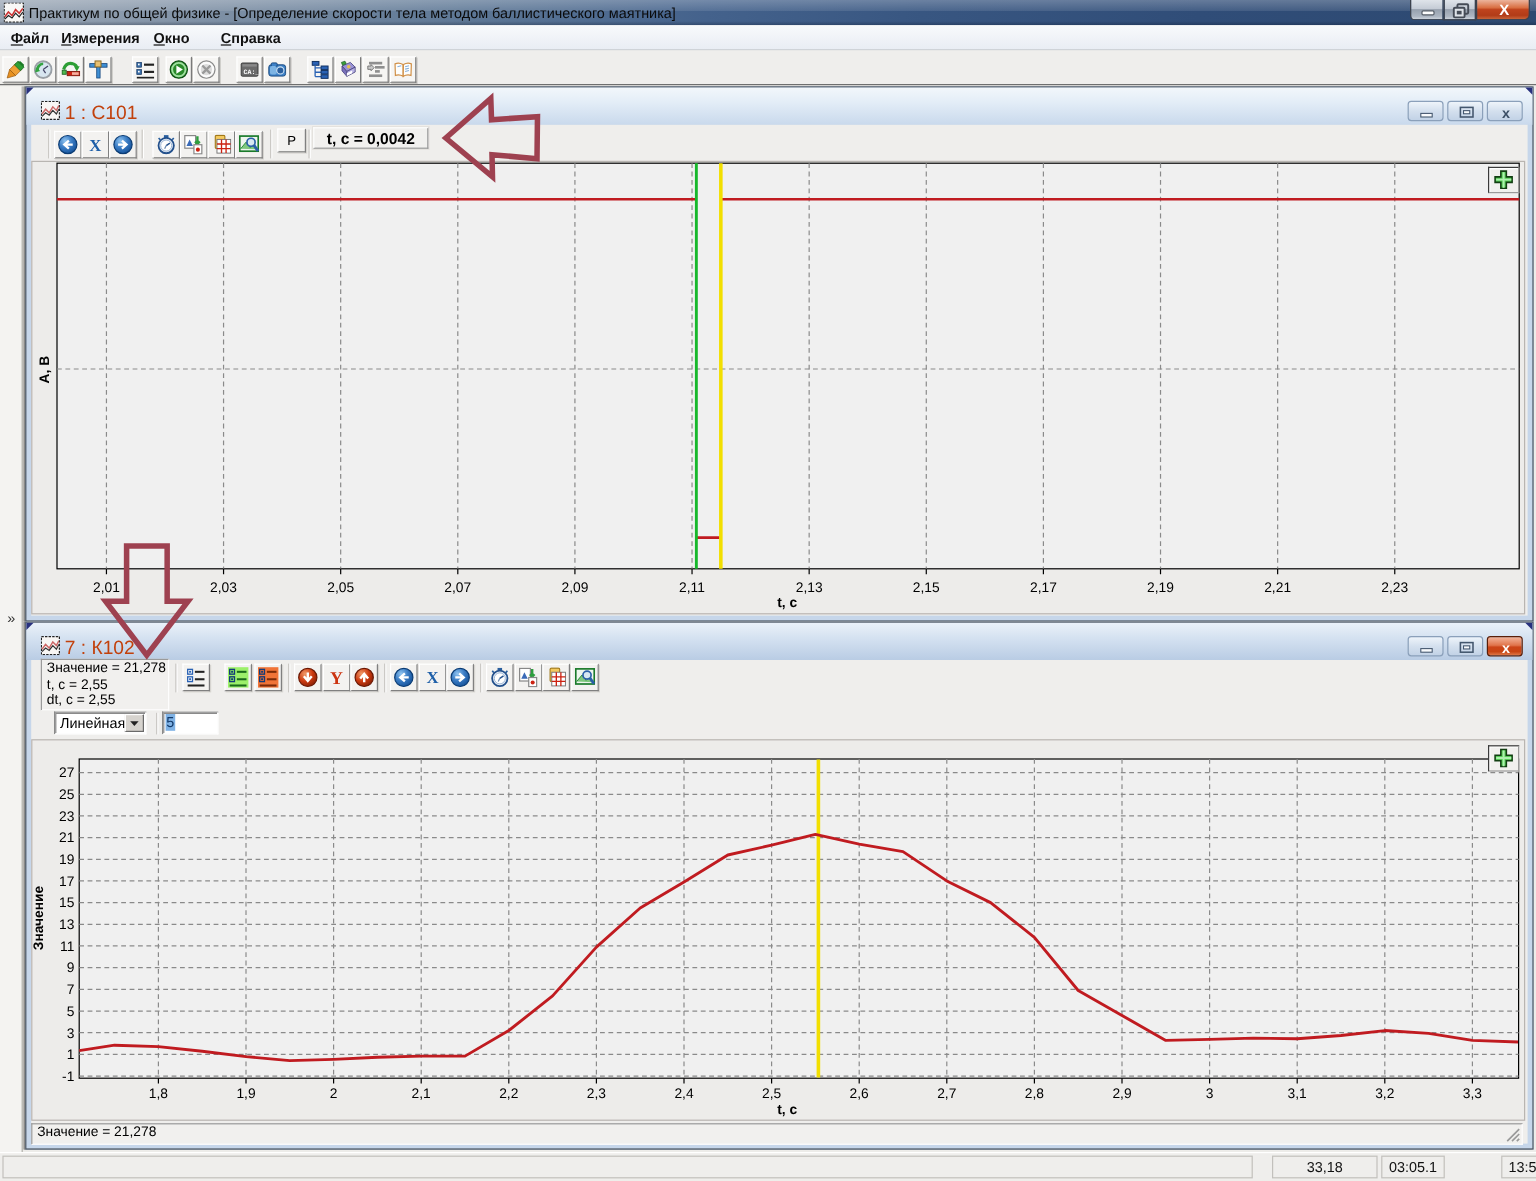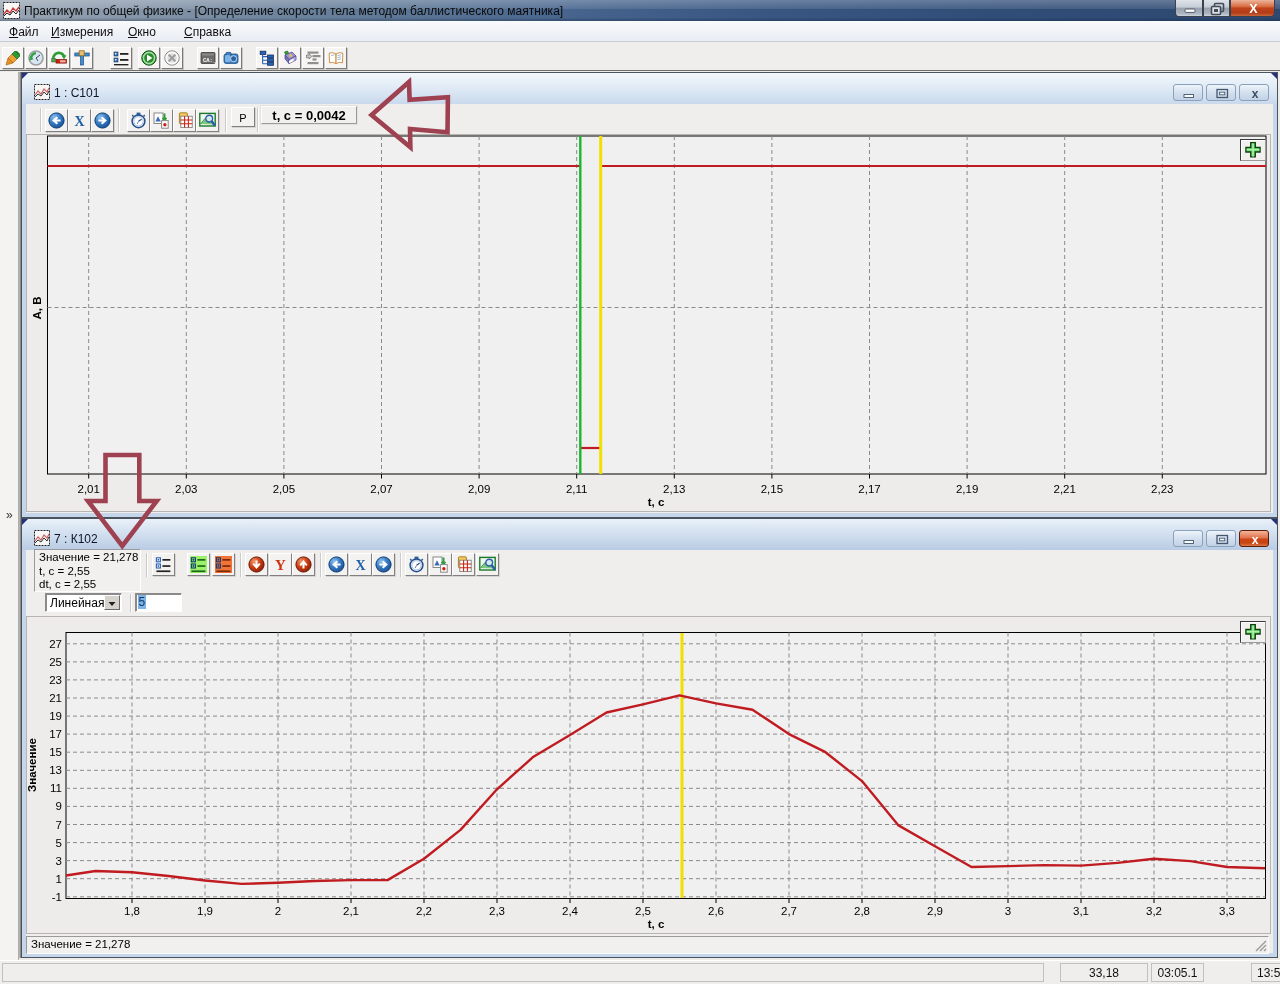--- a/index.html
+++ b/index.html
@@ -18,41 +18,41 @@
   background:linear-gradient(#dfe4ea 0%,#c5ccd6 45%,#97a1ae 50%,#adb6c2 85%,#cdd4dc 100%); }
 .winbtn svg { position:absolute; left:0; top:0; }
 #btnmin { left:1175px; width:28px; border-radius:0 0 0 4px; }
 #btnmax { left:1203px; width:27px; }
 #btnclose { left:1230px; width:45px; border-radius:0 0 5px 0;
   background:linear-gradient(#ecb49c 0%,#d96f43 40%,#bf431d 50%,#b23c18 80%,#c9653a 100%); }
 
 
 #menubar { position:absolute; left:0; top:21px; width:1280px; height:21px;
   background:linear-gradient(#f8fafc,#e9edf4); border-bottom:1px solid #c8cdd4; font-size:12px; color:#111; }
-#menubar span.mi { position:absolute; top:4px; }
+#menubar span.mi { position:absolute; top:4px;font-weight:bold; }
 
 
 #toolbar { position:absolute; left:0; top:42px; width:1280px; height:29px; background:#efeeec; border-bottom:1px solid #6e6e6e; }
 .tbtn { position:absolute; top:5px; width:22px; height:22px; background:#f6f5f3;
   border:1px solid; border-color:#ffffff #7a7a7a #7a7a7a #ffffff; box-shadow:1px 1px 0 #c9c7c3; }
 .tbtn svg { position:absolute; left:2px; top:2px; }
 
 
 #mdi { position:absolute; left:0; top:72px; width:1280px; height:888px; background:#EDECE9; }
 #leftstrip { position:absolute; left:0; top:0; width:19px; height:888px; background:#f4f3f1; border-right:1px solid #b0aeaa; }
 #leftstrip .chev { position:absolute; left:6px; top:436px; font-size:12px; color:#333; }
 
 
 .child { position:absolute; left:21px; width:1257px; border:1px solid #4a545f; background:#c6d6ea; box-shadow:-1px 0 0 #8a8a88, -2px 0 0 #b5b3b0; }
 #child1 { top:0px; height:446px; }
 #child2 { top:446px; height:440px; }
 .ctitle { position:absolute; left:0; top:0; right:0; height:31px; }
 #child1 .ctitle { background:linear-gradient(#f2f7fb 0%, #e3edf7 40%, #c9d9ec 100%); }
 #child2 .ctitle { background:linear-gradient(#eaf1f9 0%, #d5e2f1 40%, #b9cce4 100%); }
-.ctext { position:absolute; left:32px; top:13px; font-size:12px; color:#0f172a; }
+.ctext { position:absolute; left:32px; top:13px; font-size:16px; color:#c2410c; }
 .cico { position:absolute; left:12px; top:11px; }
 .cbtn { position:absolute; top:11px; width:30px; height:17px; border:1px solid #8ba0ba; border-radius:3px;
   background:linear-gradient(#eef4fa,#d4e0ee 50%,#c2d2e6); }
 .cbtn svg { position:absolute; left:0; top:0; }
 .cb1 { left:1151px; } .cb2 { left:1184px; } .cb3 { left:1217px; }
 #child2 .cb3 { background:linear-gradient(#f4b49a 0%,#e0744c 45%,#cc4418 55%,#c84514 80%,#de7848 100%); border-color:#5a1e08; }
 .cbody { position:absolute; left:4px; right:4px; bottom:4px; top:31px; background:#efeeec; }
 
 
 .sep { position:absolute; width:2px; background:transparent; border-left:1px solid #cbc9c5; border-right:1px solid #ffffff; }

